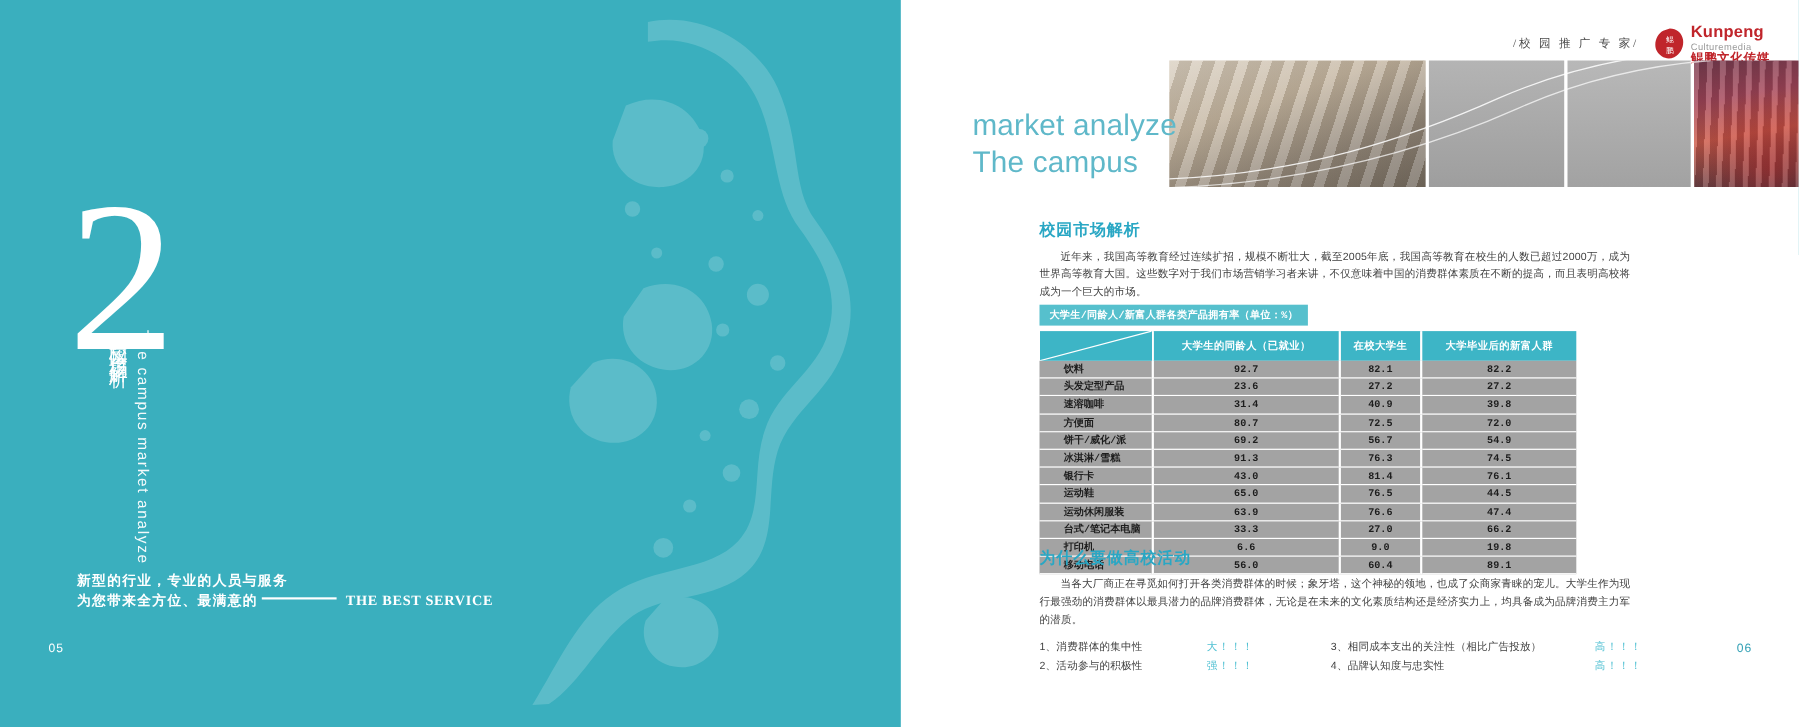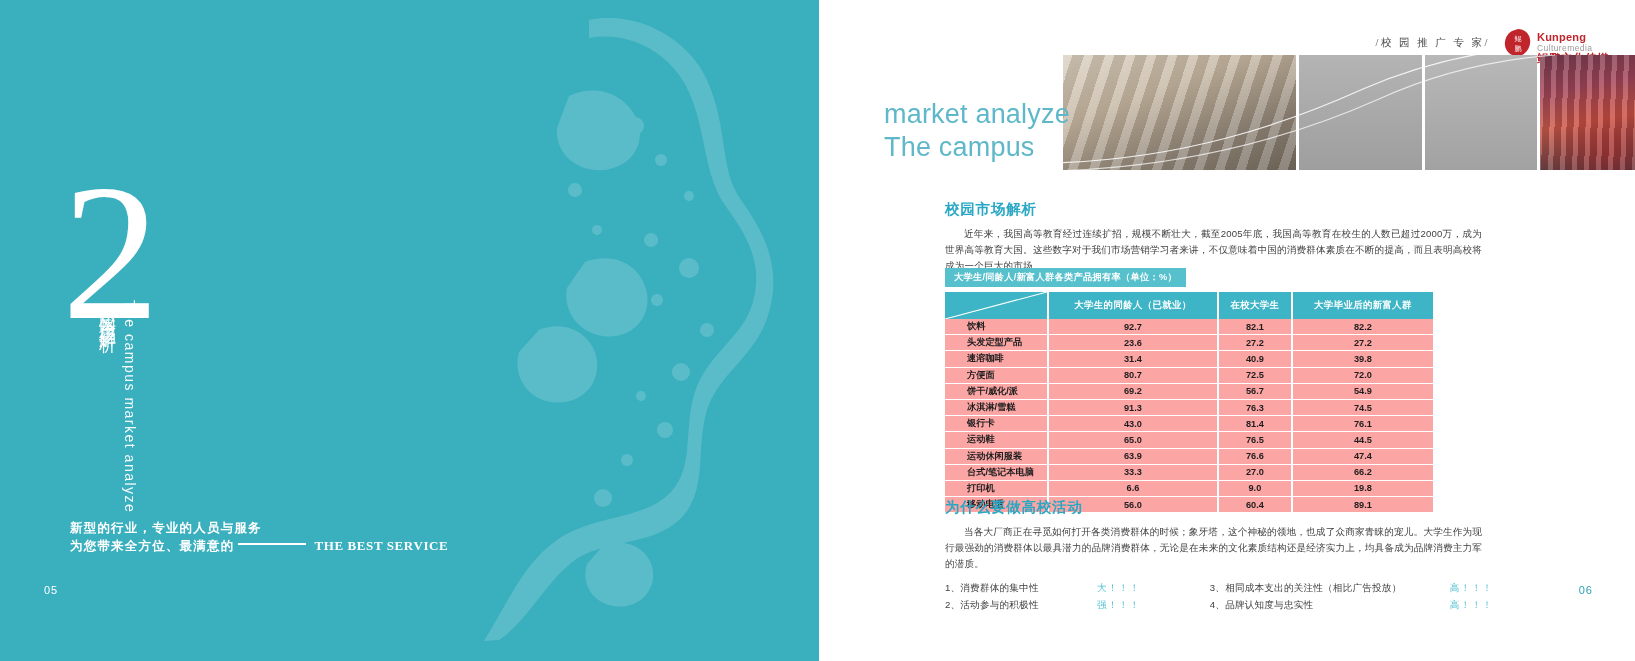--- a/index.html
+++ b/index.html
@@ -23,21 +23,21 @@
   .best-service{font-size:13px;font-weight:bold;letter-spacing:.6px;font-family:Liberation Serif, serif;}
   .pg-left{position:absolute;left:44px;top:584px;color:#ffffff;font-size:11px;letter-spacing:1px;}
 
   
   .right-page{position:absolute;left:819px;top:0;width:816px;height:661px;background:#ffffff;}
   .brandbar{position:absolute;right:26px;top:22px;display:flex;align-items:center;gap:14px;}
   .brand-tag{font-size:10.5px;color:#4a4a4a;letter-spacing:2.5px;font-family:"Liberation Serif","DejaVu Serif",serif;}
   .logo{display:flex;align-items:center;gap:5px;}
   .logo-mark{position:relative;width:28px;height:30px;}
   .logo-text{line-height:1.05;}
-  .logo-en1{font-size:11px;color:#c0252b;font-weight:bold;letter-spacing:.2px;margin-top:10px;}
+  .logo-en1{font-size:15px;color:#c0252b;font-weight:bold;letter-spacing:.2px;}
   .logo-en2{font-size:8.5px;color:#9a9a9a;letter-spacing:.4px;}
   .logo-cn{font-size:11.5px;color:#c0252b;font-weight:bold;letter-spacing:.5px;}
 
   .photostrip{position:absolute;left:244px;top:55px;width:602px;height:115px;display:flex;gap:3px;}
   .photo{height:115px;position:relative;overflow:hidden;}
   .ph1{width:234px;background:linear-gradient(160deg,#d9cfc0 0%,#c3b49f 35%,#8d8275 70%,#6d6459 100%);}
   .ph1:after{content:"";position:absolute;inset:0;
       background:repeating-linear-gradient(108deg,rgba(255,255,255,.22) 0 9px,rgba(90,80,65,.16) 9px 20px);}
   .ph2{width:124px;background:linear-gradient(180deg,#b4b4b4,#9e9e9e);}
   .ph3{width:112px;background:linear-gradient(180deg,#b8b8b8,#a2a2a2);}
@@ -55,21 +55,21 @@
   .para{color:#3f3f3f;font-size:9.6px;line-height:16px;letter-spacing:.15px;text-align:justify;width:537px;}
 
   
   .tbl-cap{display:inline-block;background:#56c0cd;color:#fff;font-size:9.2px;font-weight:bold;
       padding:3px 9px;letter-spacing:.3px;}
   table.data{border-collapse:collapse;width:488px;margin-top:5px;}
   table.data th{background:#3db5c6;color:#ffffff;font-size:9.4px;font-weight:bold;height:25px;
       letter-spacing:.4px;border-right:2px solid #ffffff;text-align:center;}
   table.data th.corner{width:102px;position:relative;padding:0;}
   table.data th.corner .diag{position:absolute;left:0;top:0;width:100%;height:100%;}
-  table.data td{background:#fca5a5;font-size:9.2px;color:#1d1d1d;font-weight:bold;height:13.2px;
+  table.data td{background:#a3a3a3;font-size:9.2px;color:#1d1d1d;font-weight:bold;height:13.2px;
       border-bottom:1px solid #ffffff;border-right:2px solid #ffffff;text-align:center;}
   table.data td.rowlab{text-align:left;padding-left:22px;}
   table.data tr td:last-child{border-right:none;}
   table.data th:last-child{border-right:none;}
 
   .bullets{display:flex;width:548px;font-size:9.6px;color:#3f3f3f;}
   .bcol{width:274px;}
   .brow{display:flex;align-items:center;height:13px;margin-bottom:4px;}
   .blabel{width:152px;letter-spacing:.2px;}
   .bval{color:#4fc0d2;letter-spacing:1.2px;font-size:9.6px;}
@@ -158,21 +158,21 @@
     <div class="hero-title">
       <div>market analyze</div>
       <div>The campus</div>
     </div>
 
     <div class="sec" style="top:200px;">
       <div class="sec-h">校园市场解析</div>
       <div class="para" style="margin-top:7px;text-indent:19px;">近年来，我国高等教育经过连续扩招，规模不断壮大，截至2005年底，我国高等教育在校生的人数已超过2000万，成为世界高等教育大国。这些数字对于我们市场营销学习者来讲，不仅意味着中国的消费群体素质在不断的提高，而且表明高校将成为一个巨大的市场。</div>
     </div>
 
-    <div class="sec" style="top:266px;">
+    <div class="sec" style="top:276px;font-family:Liberation Mono, monospace;">
       <div class="tbl-cap">大学生/同龄人/新富人群各类产品拥有率（单位：%）</div>
       <table class="data">
         <thead>
           <tr>
             <th class="corner">
               <svg class="diag" viewBox="0 0 102 25" preserveAspectRatio="none">
                 <line x1="0" y1="25" x2="102" y2="0" stroke="#ffffff" stroke-width="1"></line>
               </svg>
             </th>
             <th>大学生的同龄人（已就业）</th>

